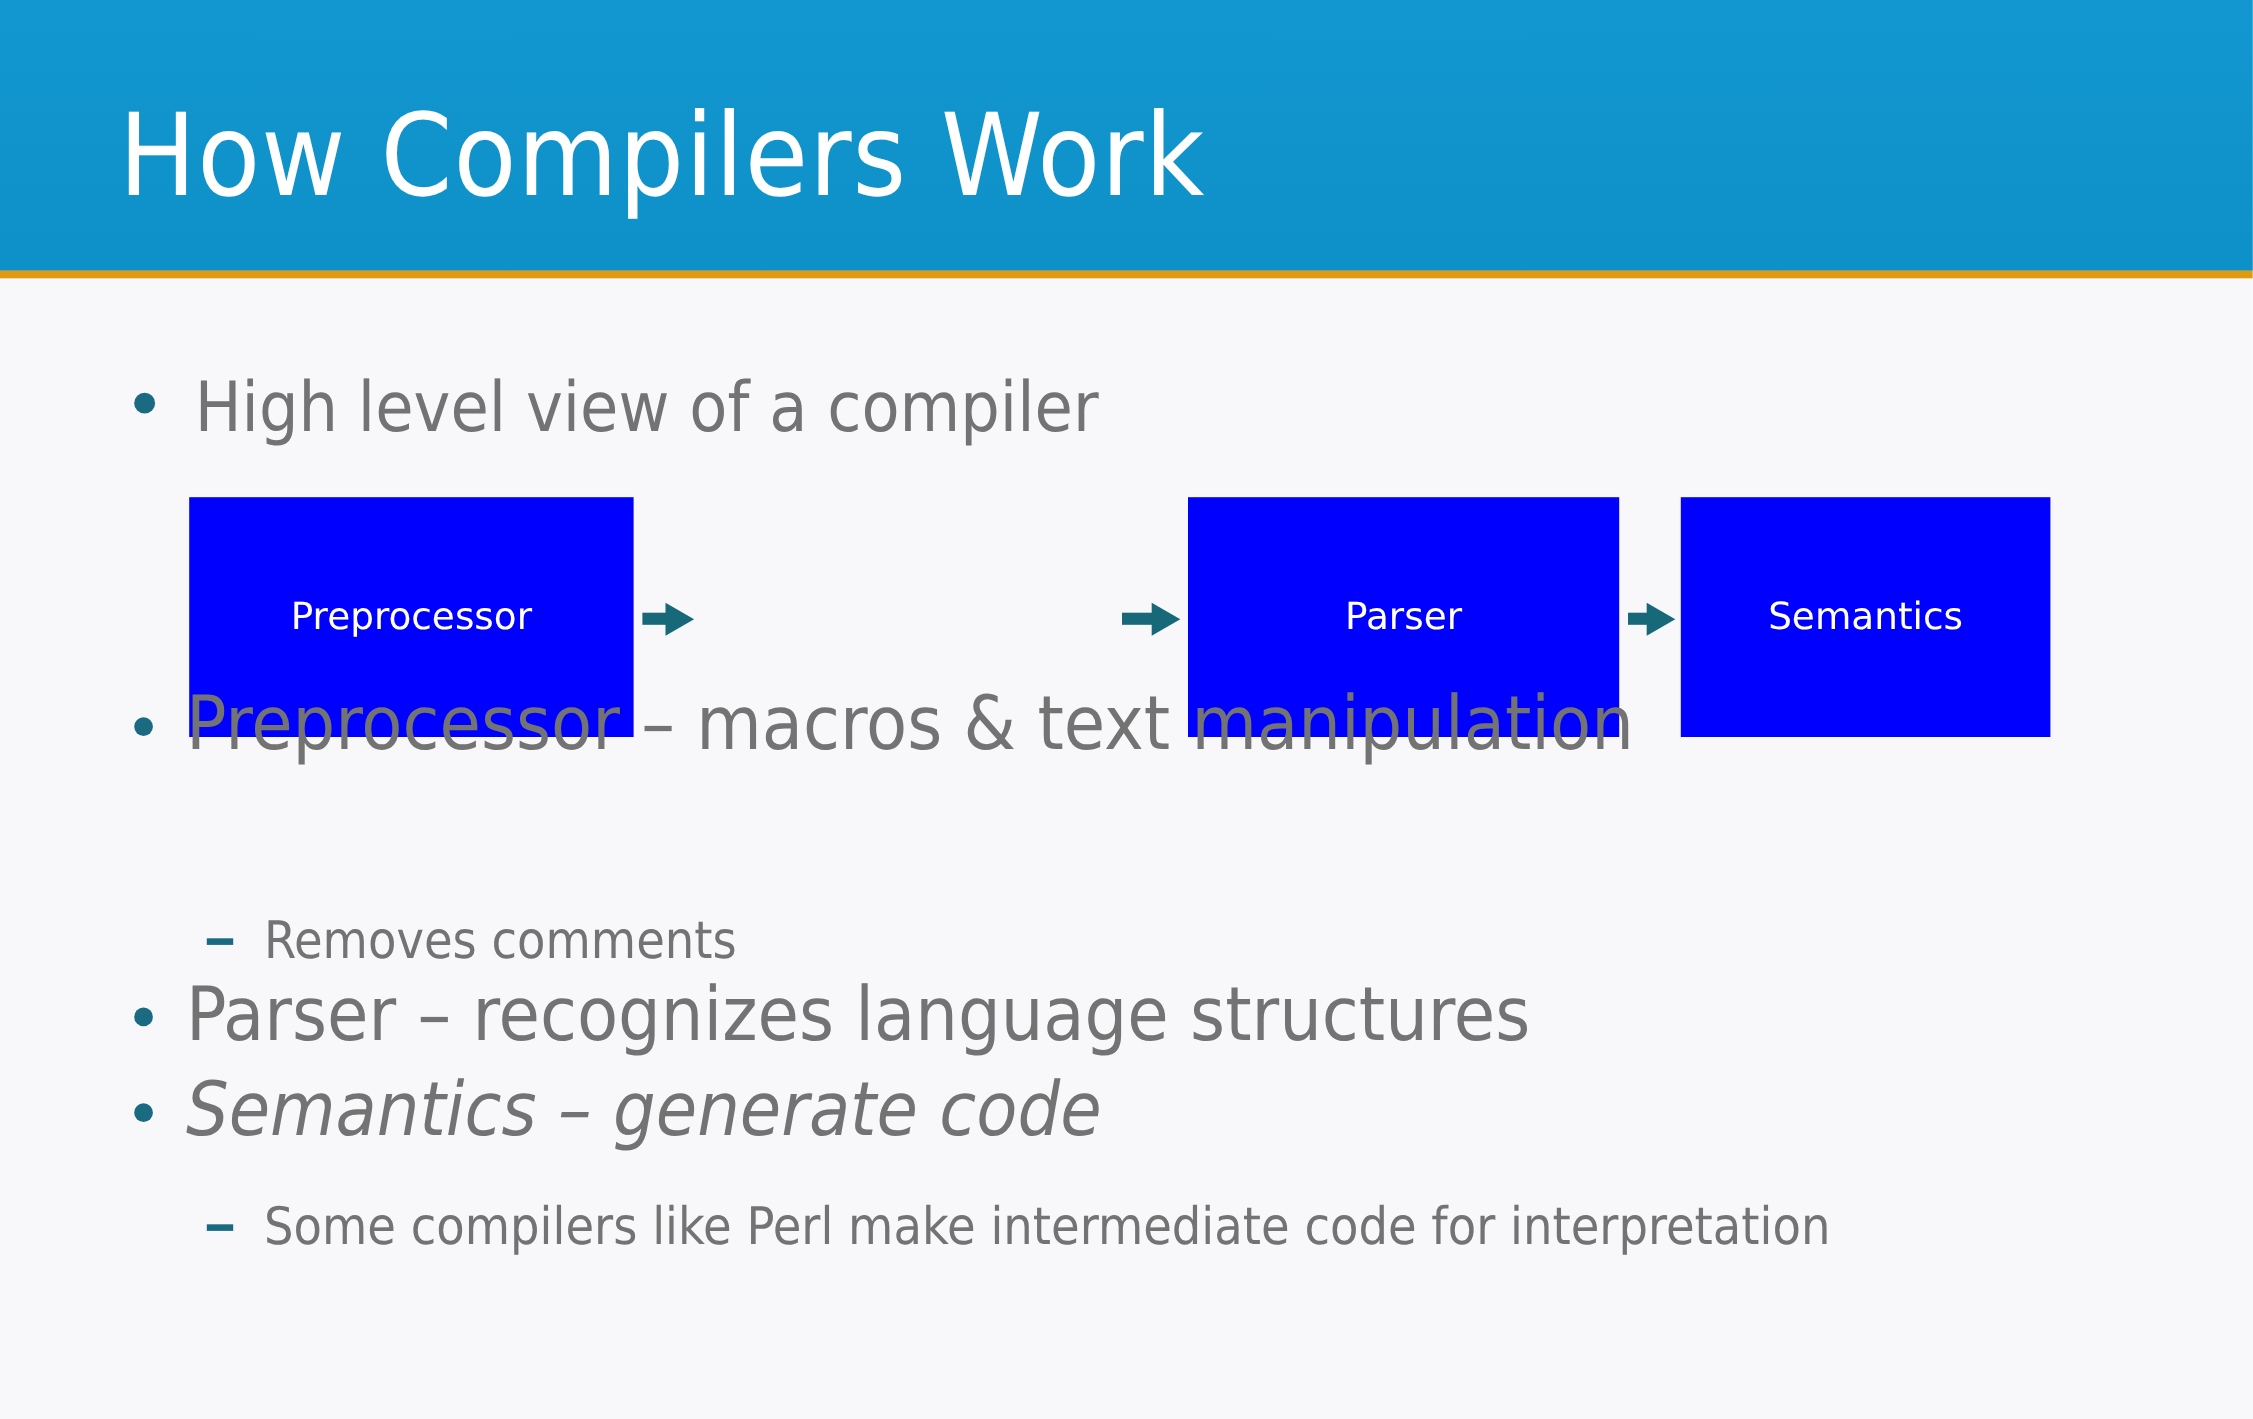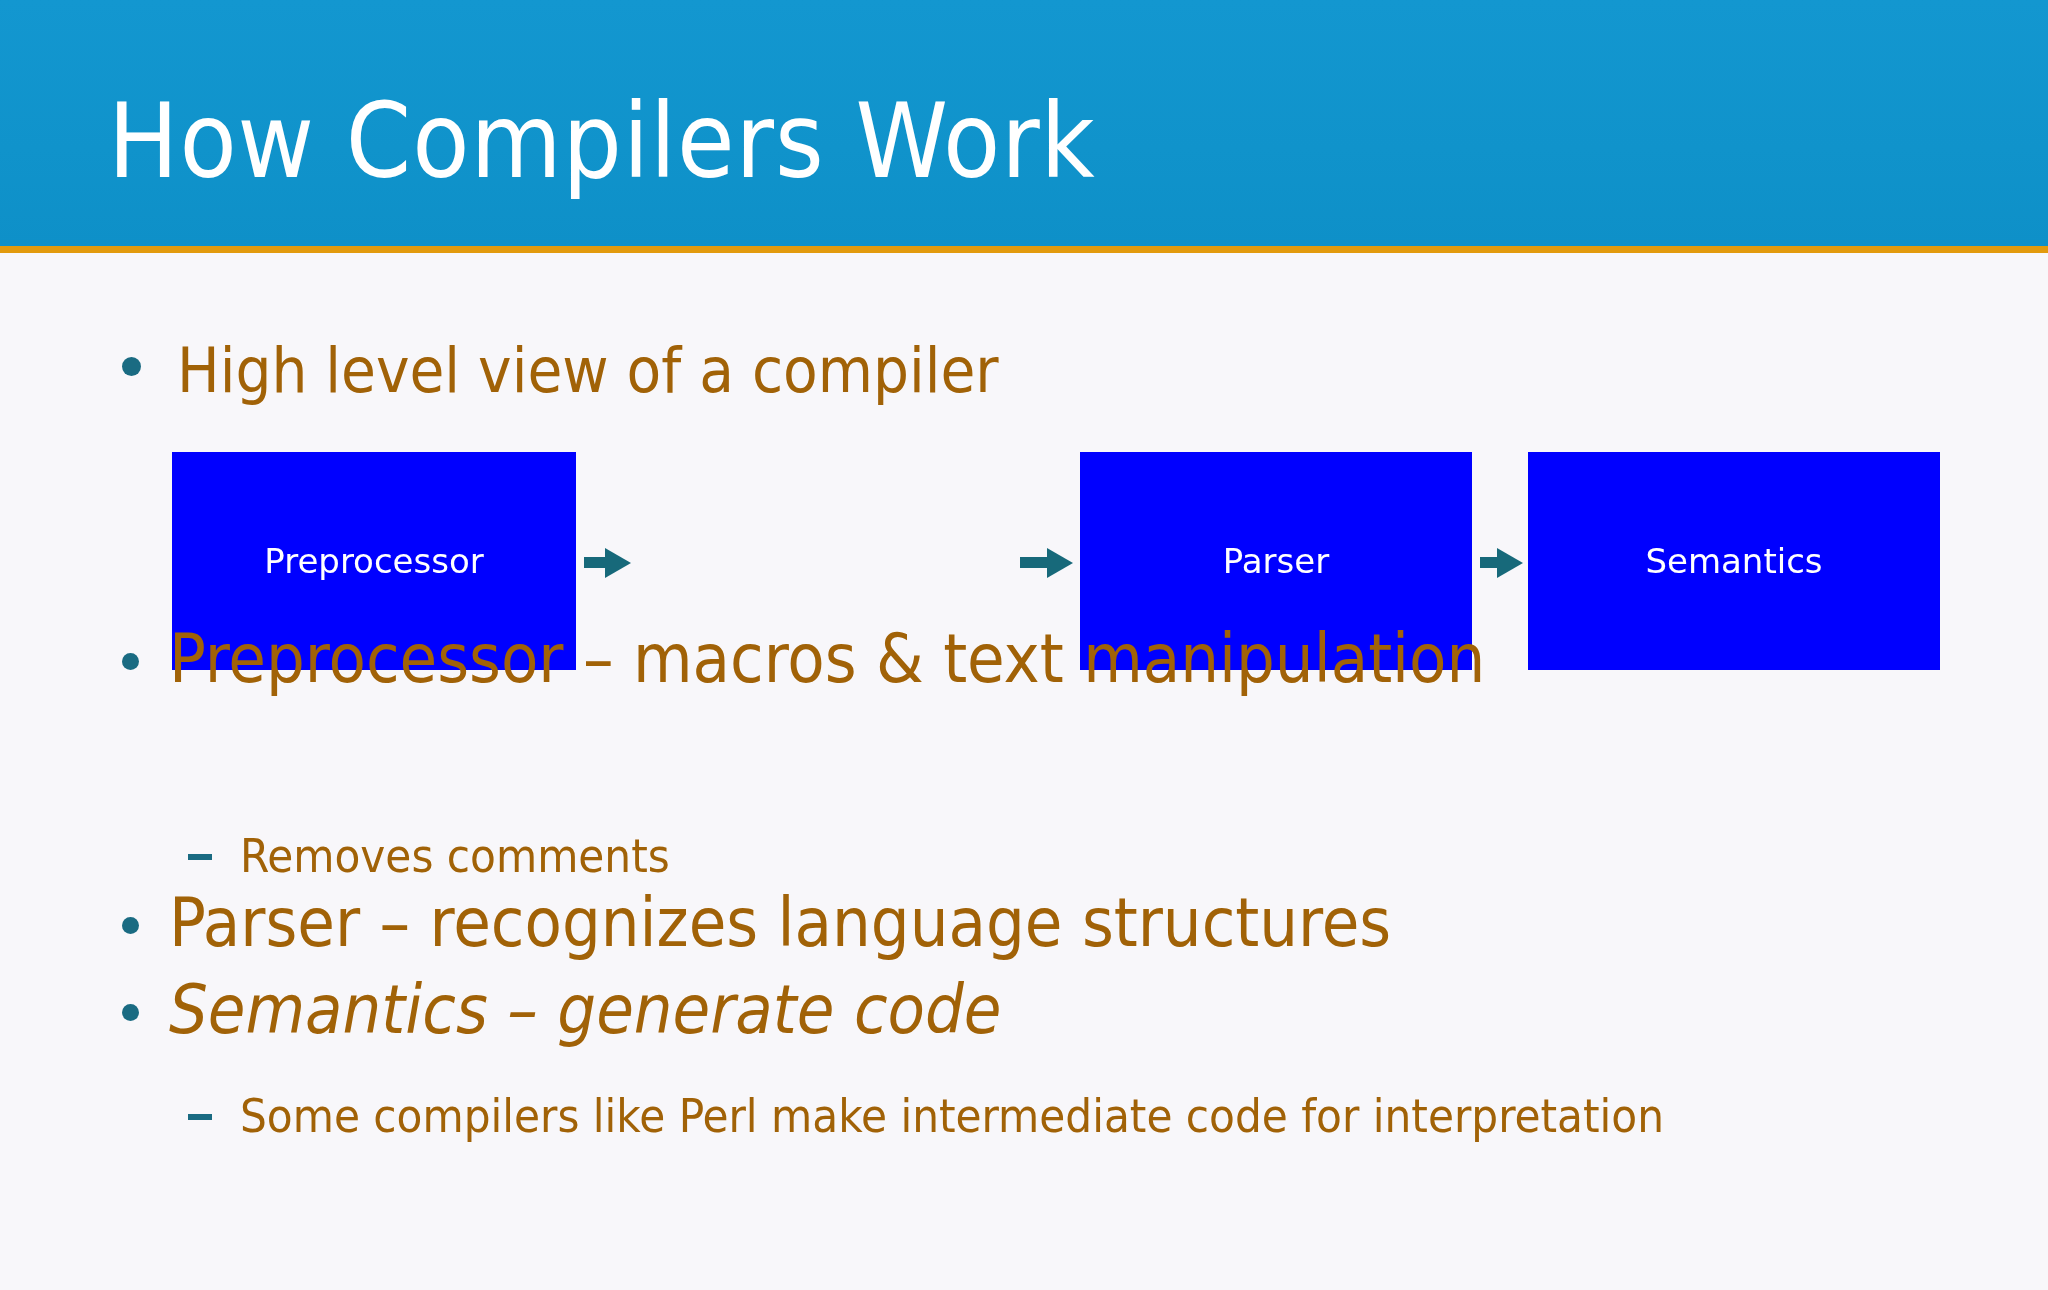--- a/index.html
+++ b/index.html
@@ -84,21 +84,21 @@
   .bullet-dash {
     display: inline-block;
     width: 24px;
     height: 6px;
     background: #1A6B82;
     flex: 0 0 auto;
     position: relative;
     top: -12px;
   }
   .bullet-text {
-    color: #a16207;
+    color: #737373;
     font-family: "DejaVu Sans Condensed", "Liberation Sans Narrow", "Liberation Sans", sans-serif;
     font-stretch: condensed;
     font-weight: 400;
   }
 
   
   .lvl-intro { left: 122px; top: 82px; }
   .lvl-intro .bullet-dot { width: 19px; height: 19px; top: -16px; }
   .lvl-intro .bullet-text { font-size: 63px; line-height: 72px; margin-left: 36px; }
 
@@ -140,21 +140,21 @@
     font-family: "DejaVu Sans", "Liberation Sans", sans-serif;
     font-size: 34px;
     line-height: 44px;
     text-align: center;
     font-weight: 400;
     white-space: pre-line;
   }
   .box-0 { left: 172px;  width: 404px; }
   .box-1 { left: 632px;  width: 380px; }
   .box-2 { left: 1080px; width: 392px; }
-  .box-3 { left: 1528px; width: 412px; }
+  .box-3 { left: 1528px; width: 336px; }
 
   .pipe-arrow {
     position: absolute;
     top: 105px;
     height: 11px;
     display: flex;
     align-items: center;
   }
   .pipe-arrow .shaft {
     height: 11px;

